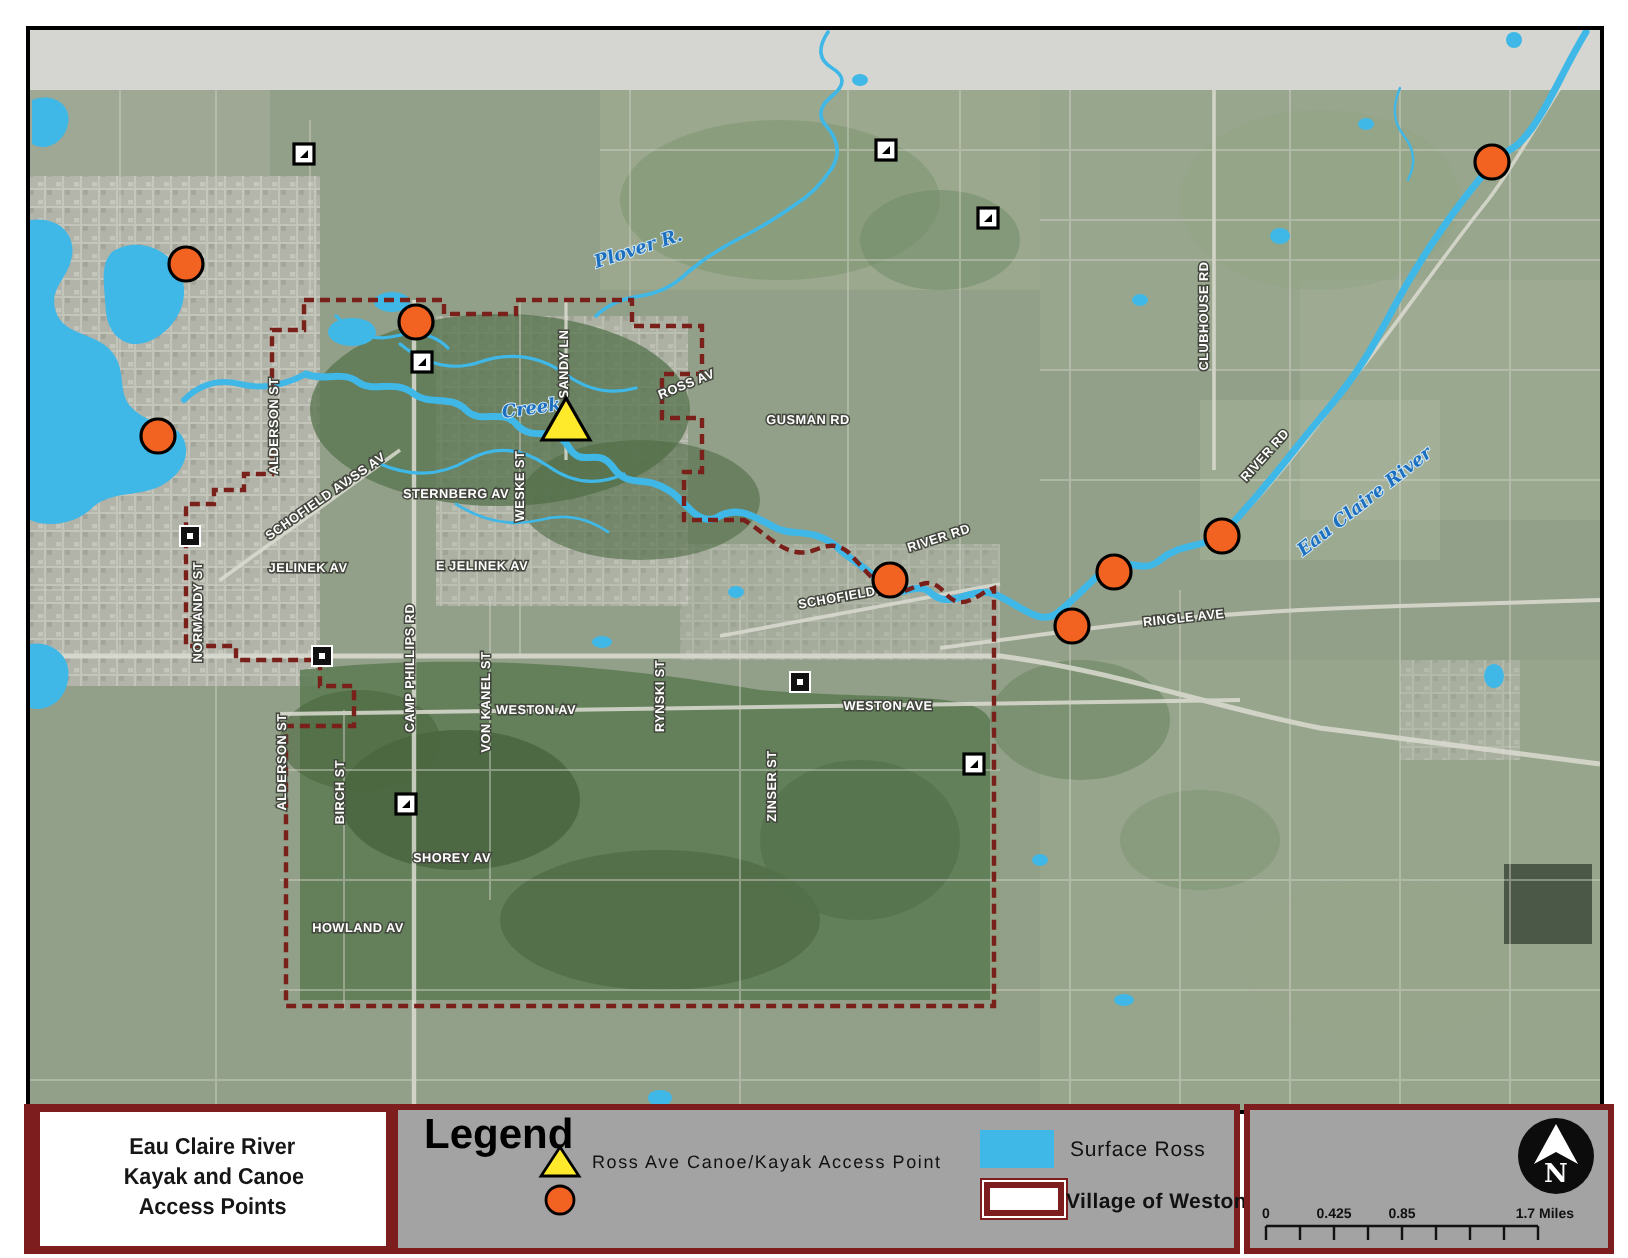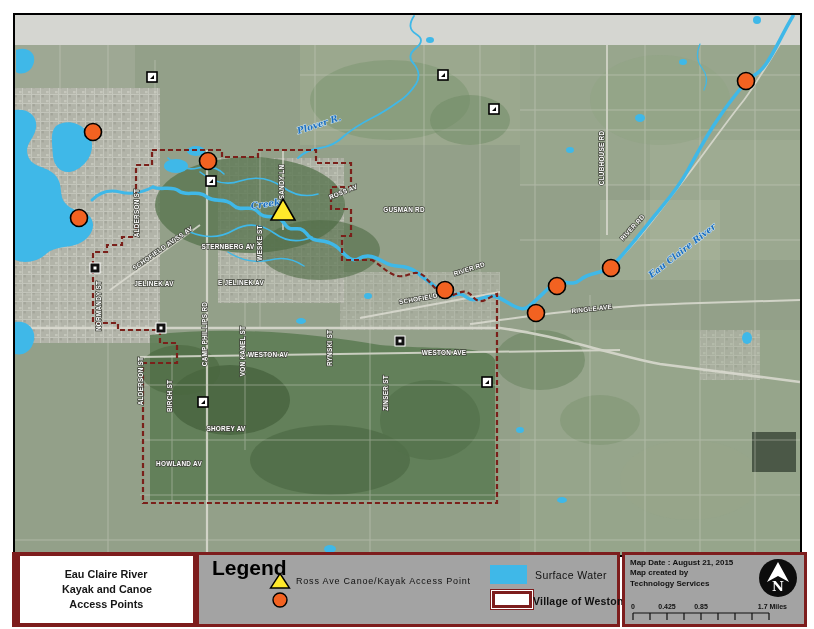--- a/index.html
+++ b/index.html
@@ -273,32 +273,27 @@
     <svg class="sym" style="left:70px; top:16px;" width="22" height="19">
       <polygon points="11,2.5 20.5,17 1.5,17" style="fill:var(--yellow-marker)" stroke="#000" stroke-width="1.4"></polygon>
     </svg>
     <div class="li-label l1">Ross Ave Canoe/Kayak Access Point</div>
 
     <svg class="sym" style="left:72px; top:36px;" width="18" height="18">
       <circle cx="9" cy="9" r="7" style="fill:var(--orange-marker)" stroke="#000" stroke-width="1.4"></circle>
     </svg>
 
     <div class="sym sym-water"></div>
-    <div class="li-label l3">Surface Water</div>
+    <div class="li-label l3">Surface Ross</div>
 
     <div class="sym sym-village"></div>
     <div class="li-label l4">Village of Weston</div>
   </div>
 
   <div class="panel info-box">
-    <div class="info-text">
-      <div>Map Date : August 21, 2015</div>
-      <div>Map created by</div>
-      <div>Technology Services</div>
-    </div>
 
     <svg class="north" width="42" height="42">
       <circle cx="21" cy="21" r="19" fill="#0c0c0c"></circle>
       <polygon points="21,5 10,25 21,19 32,25" fill="#fff"></polygon>
       <text x="21" y="34" text-anchor="middle" fill="#fff" style="font:700 13px 'DejaVu Serif',serif">N</text>
     </svg>
 
     <svg class="scalebar" width="170" height="22">
       <text x="4" y="8" text-anchor="middle">0</text>
       <text x="38" y="8" text-anchor="middle">0.425</text>

